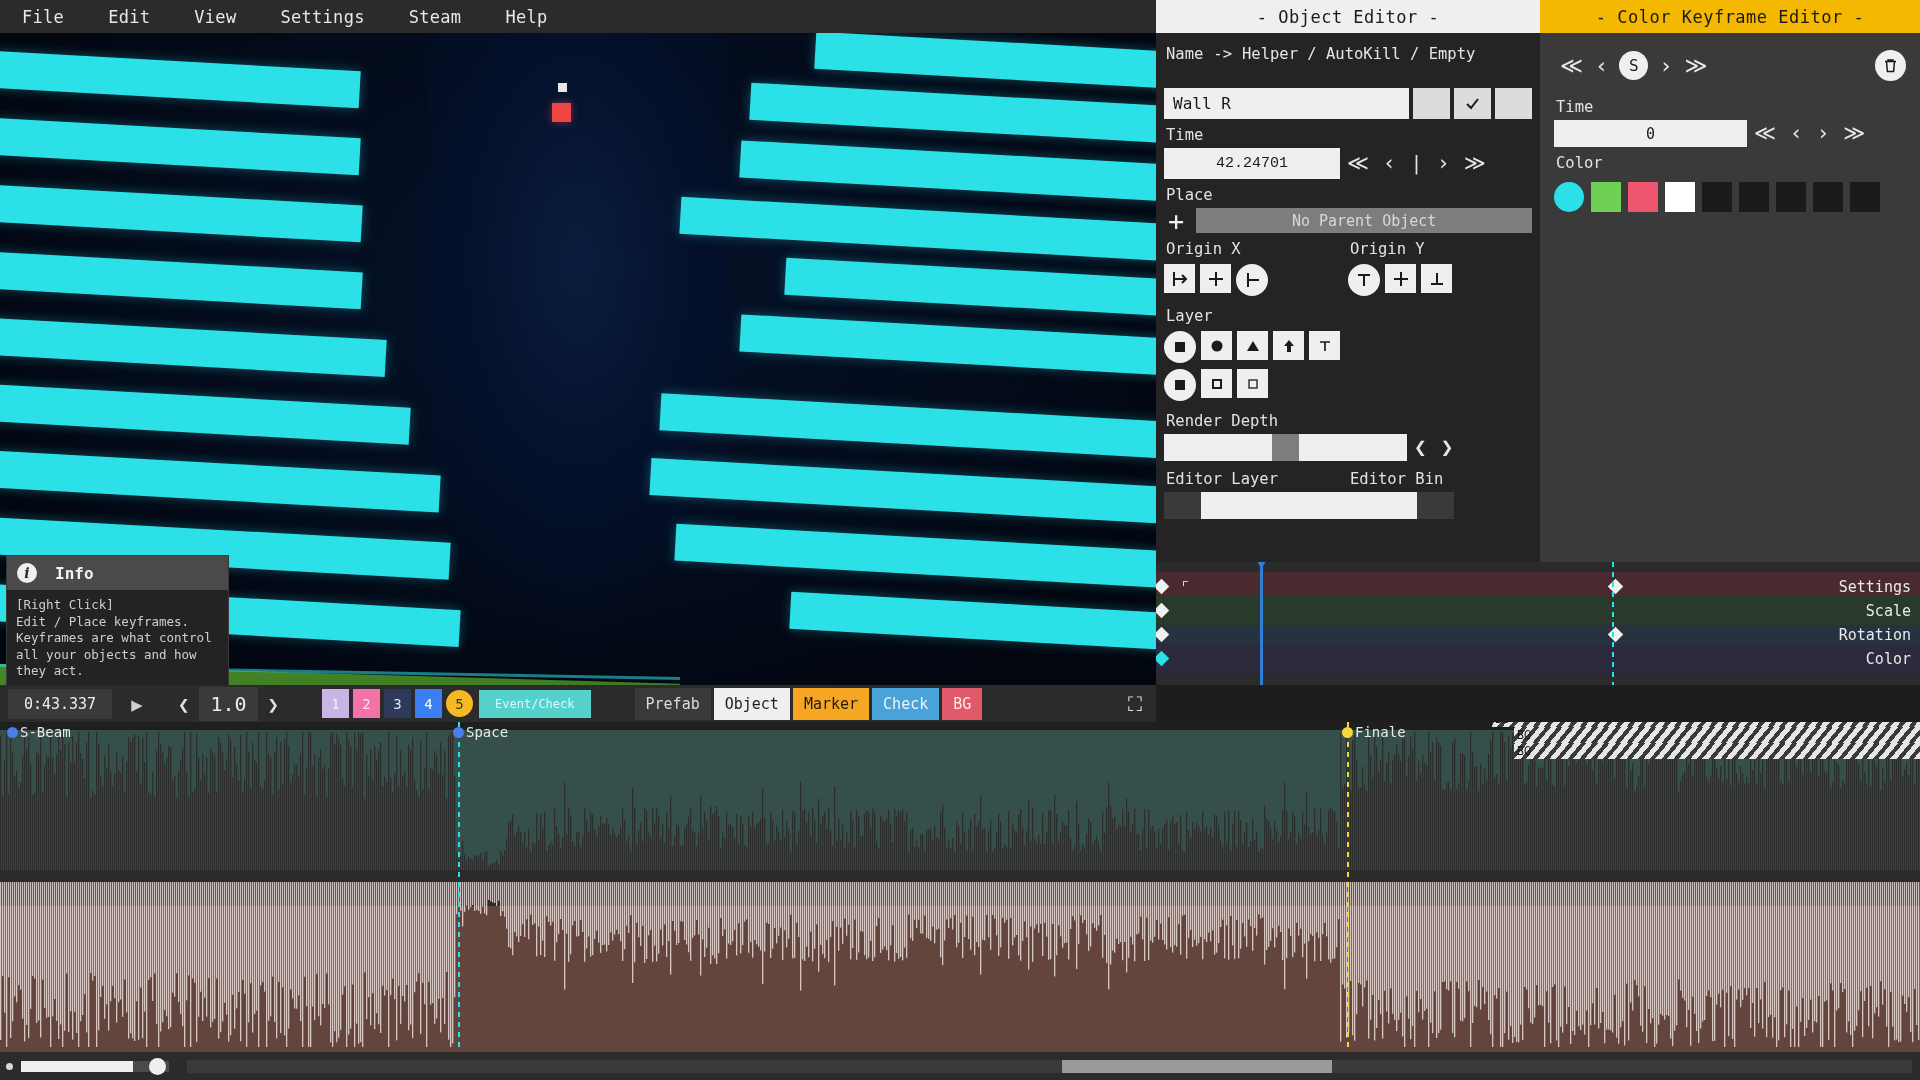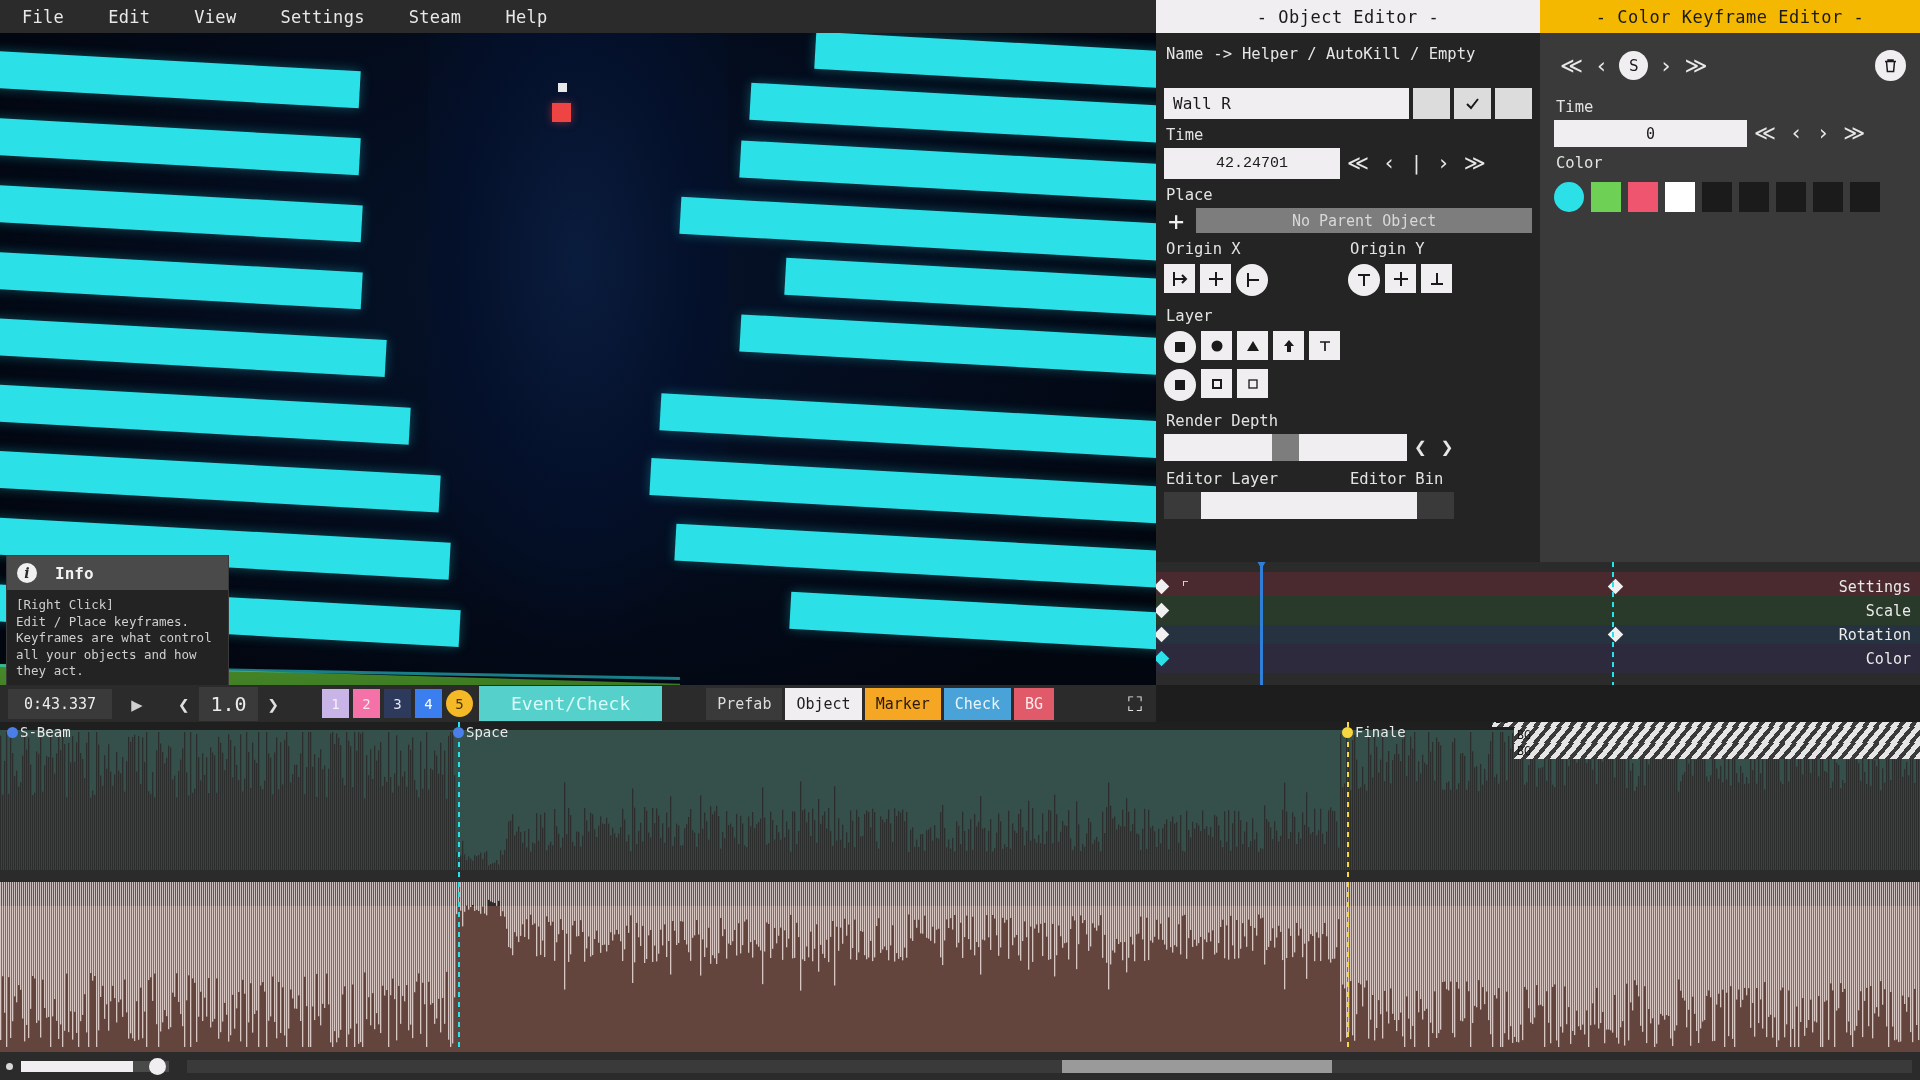--- a/index.html
+++ b/index.html
@@ -96,22 +96,22 @@
   }
   .lay.l1 { background: #c9b4e8; color: #f4f0fb; }
   .lay.l2 { background: #f472a8; color: #fbe4ef; }
   .lay.l3 { background: #2e3a5c; color: #e2e6f2; }
   .lay.l4 { background: #3b7ef0; color: #ffffff; }
   .lay.l5 {
     background: #f5b827; color: #4a3708; border-radius: 50%;
     width: 27px; height: 27px;
   }
   .evt {
-    background: #55d0cb; color: #d9fbf9; font-size: 18px;
-    padding: 7px 32px; cursor: pointer;
+    background: #55d0cb; color: #d9fbf9; font-size: 12px;
+    padding: 7px 16px; cursor: pointer;
   }
   .tabgrp { display: flex; gap: 3px; margin-left: 22px; padding-left: 16px; }
   .tg { font-size: 15px; padding: 7px 11px; cursor: pointer; }
   .tg.off { background: #3a3a3a; color: #dcdcdc; }
   .tg.on { background: #f0eef0; color: #1d1d1d; }
   .tg.mark { background: #f5a623; color: #26190a; }
   .tg.check { background: #4aa3d8; color: #e8f5fc; }
   .tg.bg { background: #e05a6a; color: #fde9ec; }
   .pb-full { margin-left: auto; color: #e2e2e2; font-size: 20px; cursor: pointer; padding-right: 6px; }
 

